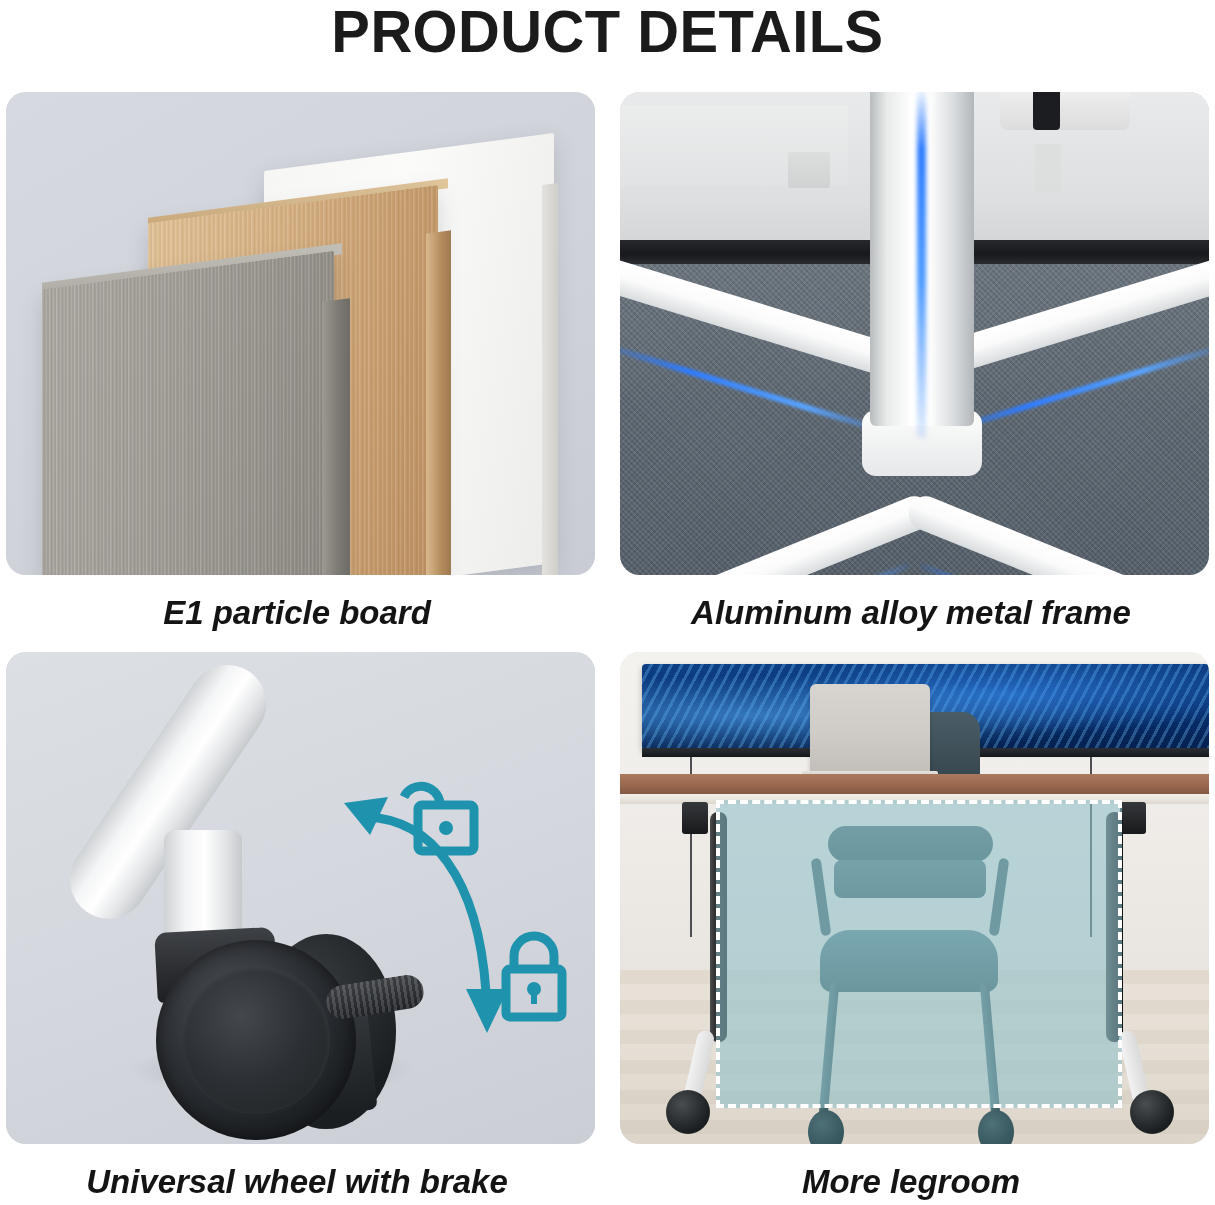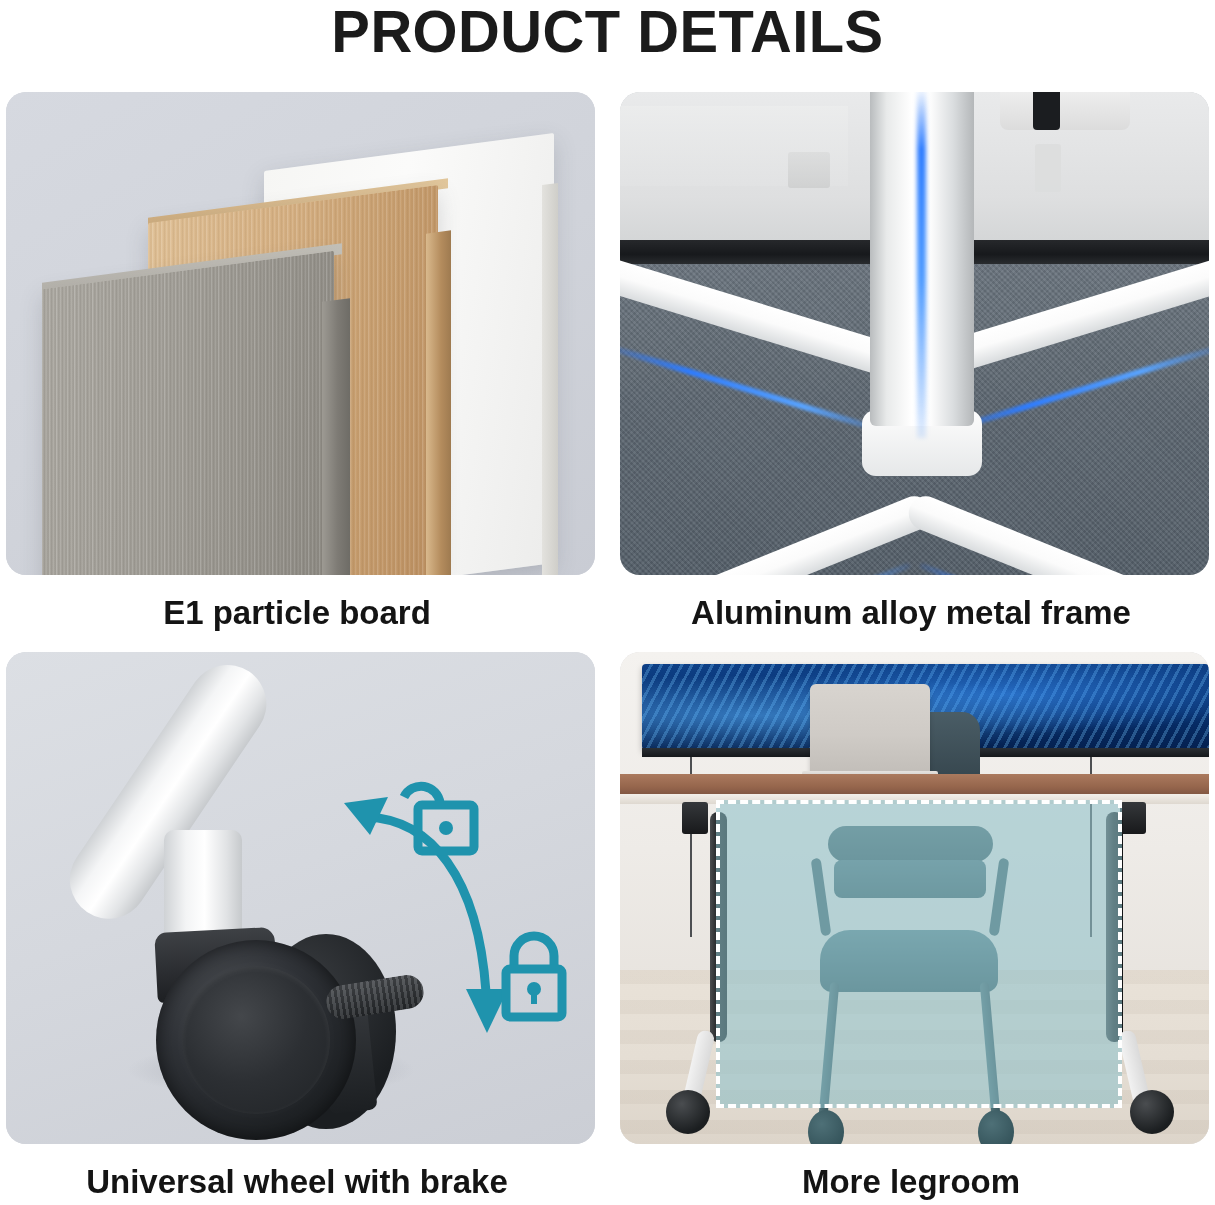--- a/index.html
+++ b/index.html
@@ -35,20 +35,21 @@
   .grid {
     position: absolute;
     top: 92px;
     left: 6px;
     width: 1203px;
     height: 1052px;
   }
   .cell {
     position: absolute;
     width: 582px;
+    font-style: italic;
   }
   .cell.c-tl { left: 0;   top: 0; }
   .cell.c-tr { left: 614px; top: 0; }
   .cell.c-bl { left: 0;   top: 560px; }
   .cell.c-br { left: 614px; top: 560px; }
 
   .photo {
     position: relative;
     width: 589px;
     height: 483px;

